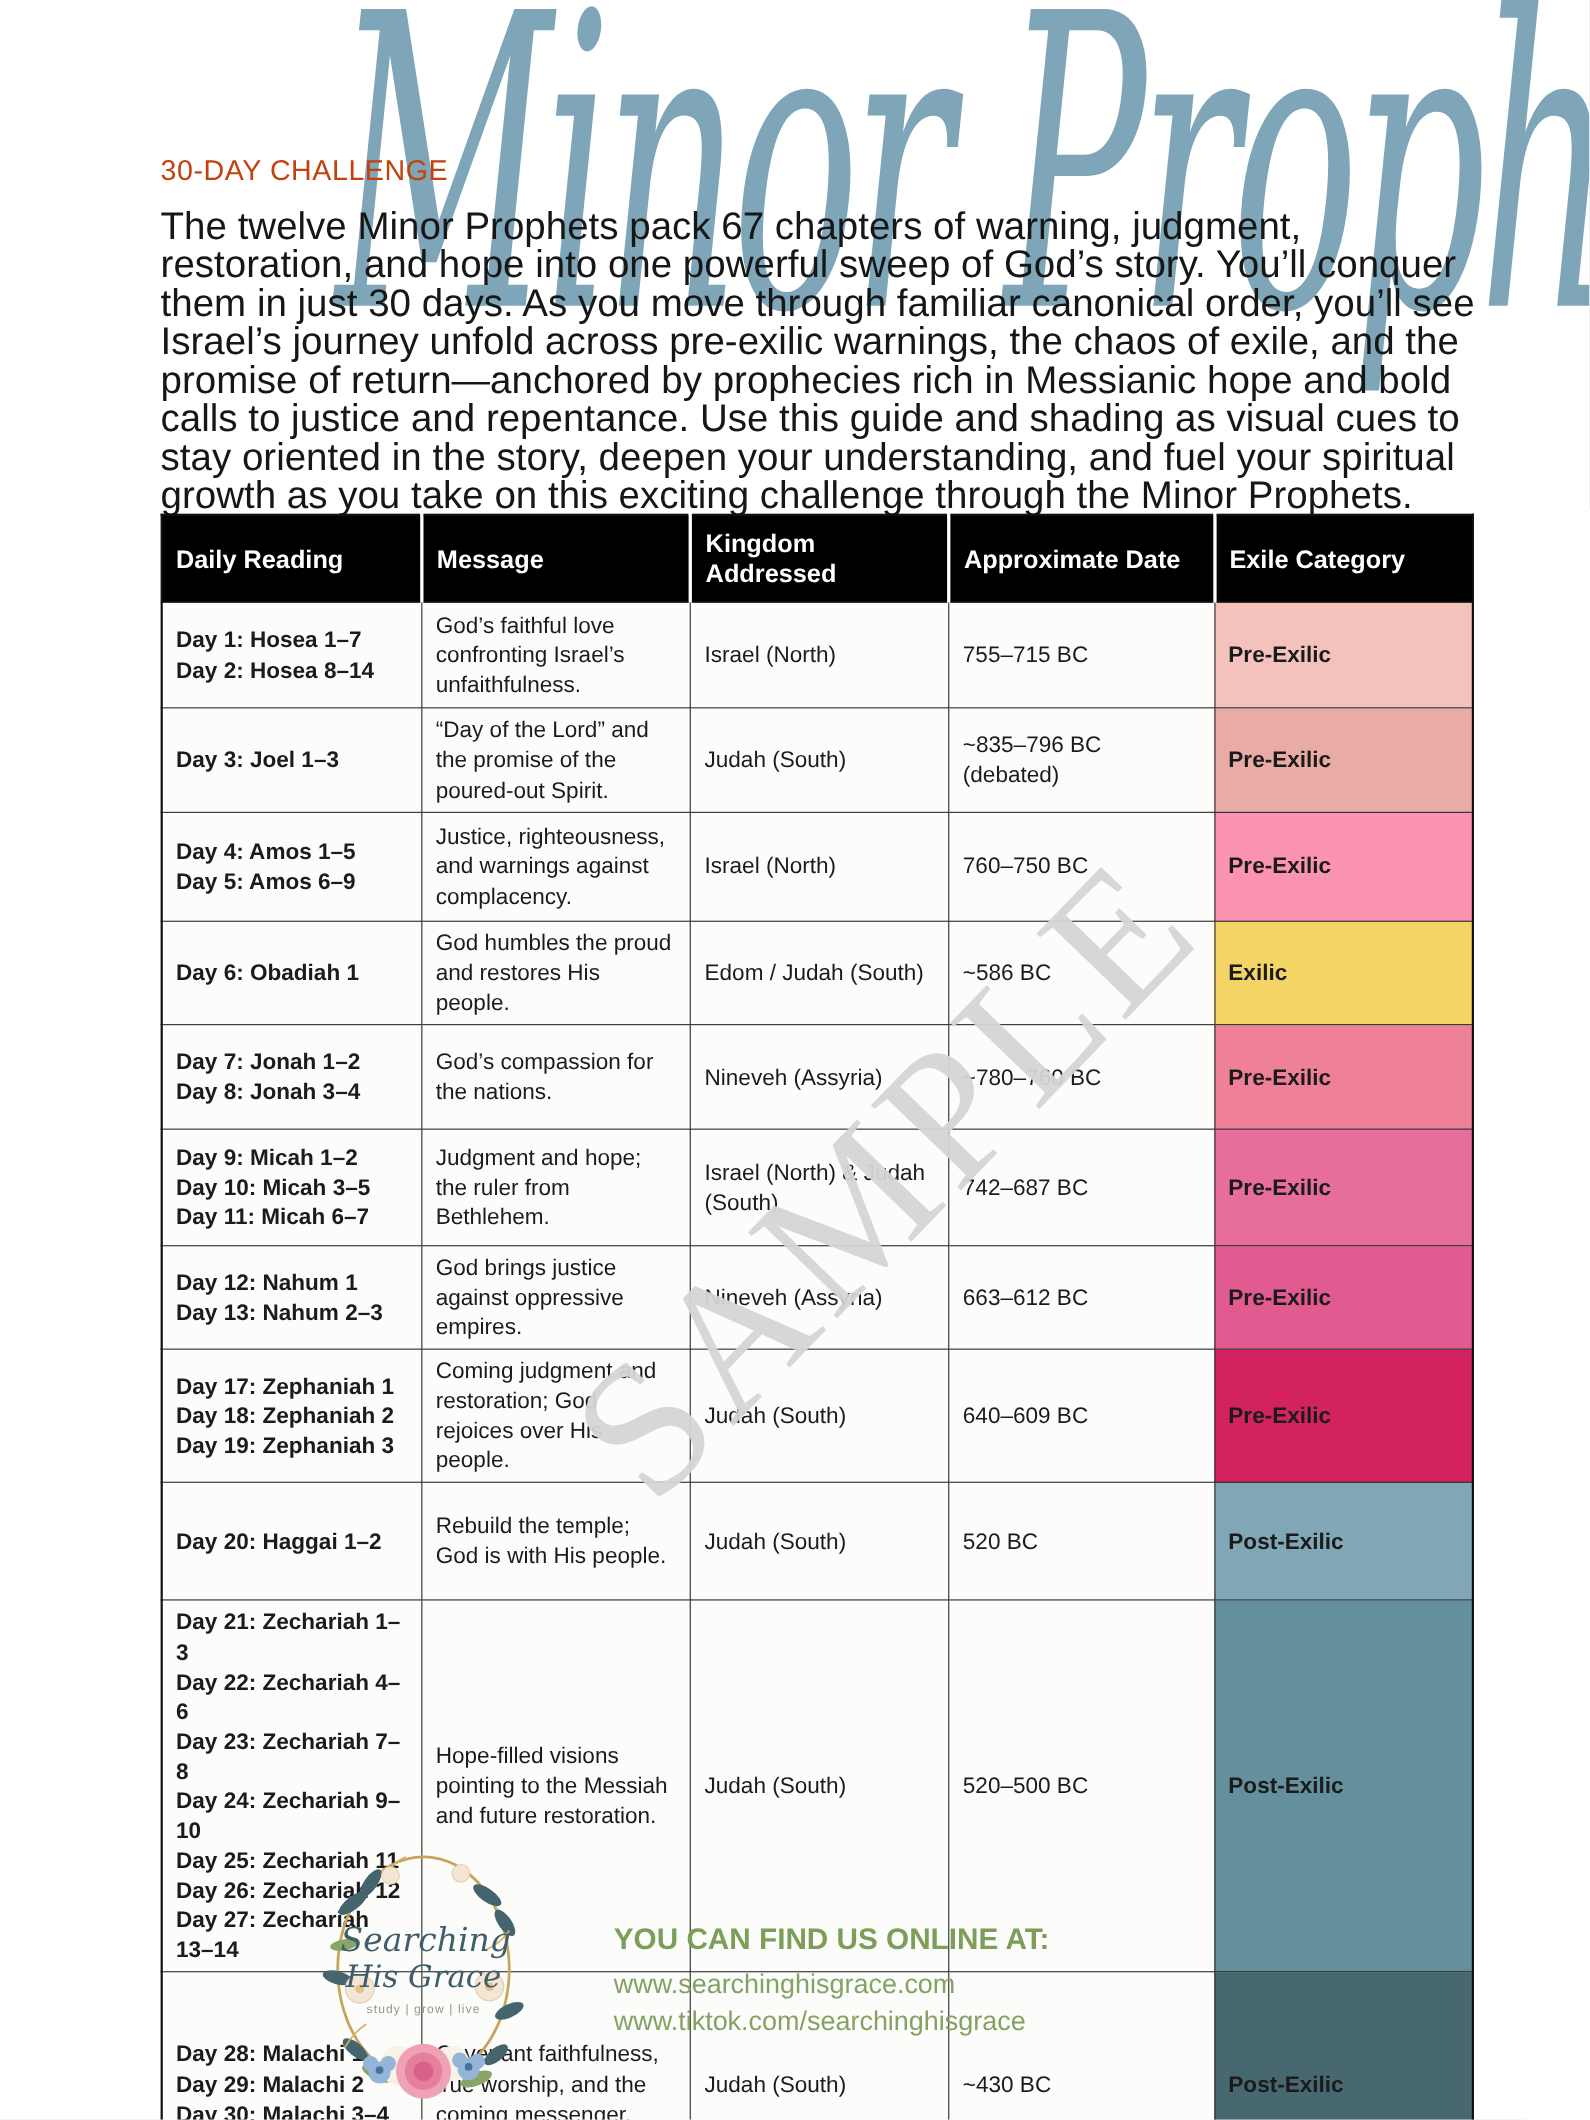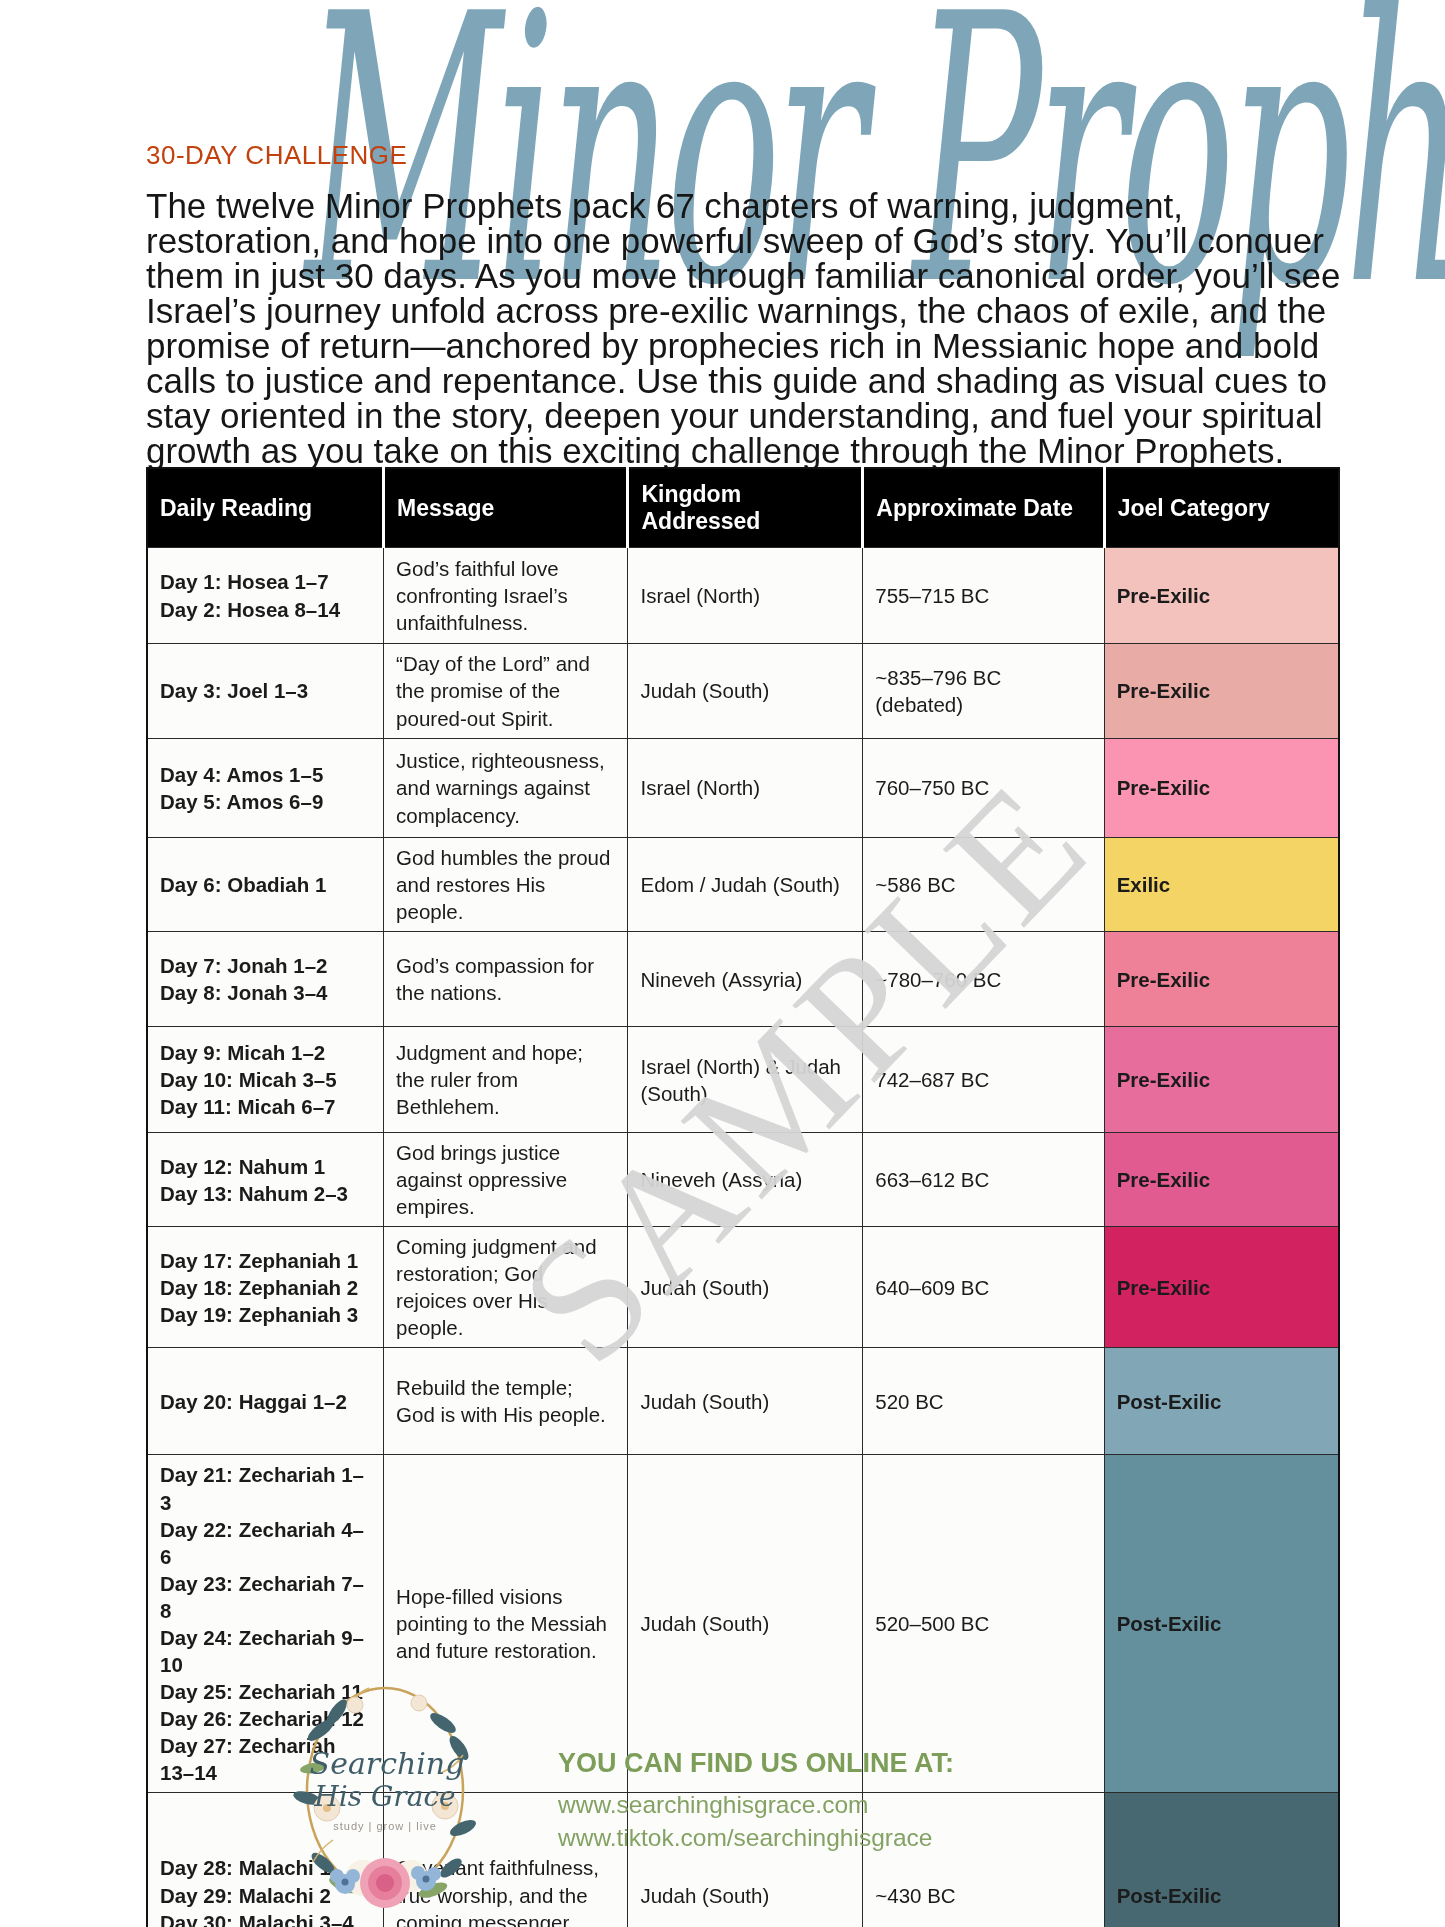--- a/index.html
+++ b/index.html
@@ -71,21 +71,21 @@
         <col style="width:19.7%">
       <col style="width:20.25%">
         <col style="width:19.7%">
     </colgroup>
     <thead>
       <tr>
         <th>Daily Reading</th>
         <th>Message</th>
         <th>Kingdom Addressed</th>
         <th>Approximate Date</th>
-        <th>Joel Category</th>
+        <th>Exile Category</th>
       </tr>
     </thead>
     <tbody id="plan-body">
         <tr class="plan-row">
     <td class="c-reading">Day 1: Hosea 1–7
 Day 2: Hosea 8–14</td>
     <td class="c-message">God’s faithful love confronting Israel’s unfaithfulness.</td>
     <td class="c-kingdom">Israel (North)</td>
     <td class="c-date">755–715 BC</td>
     <td class="c-exile" style="background: rgb(243, 194, 189);">Pre-Exilic</td>

